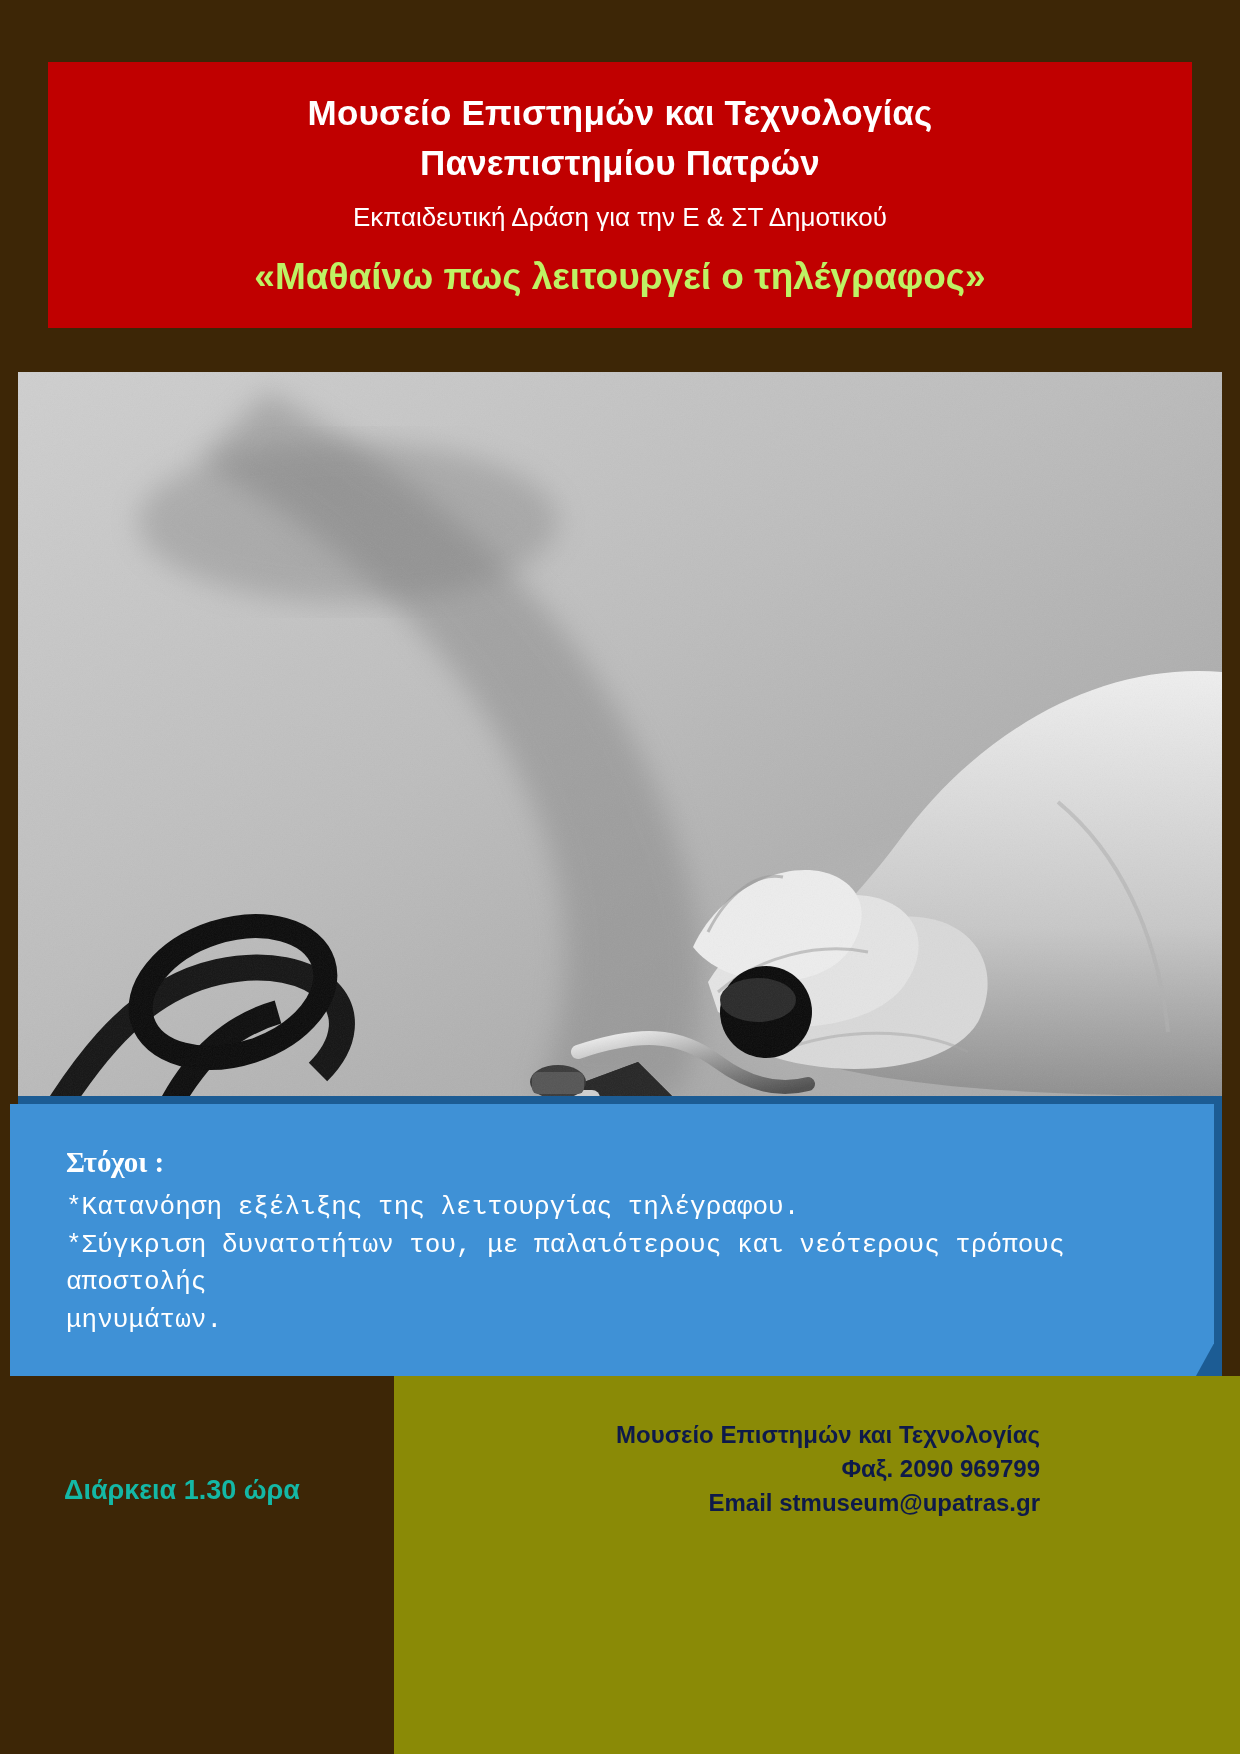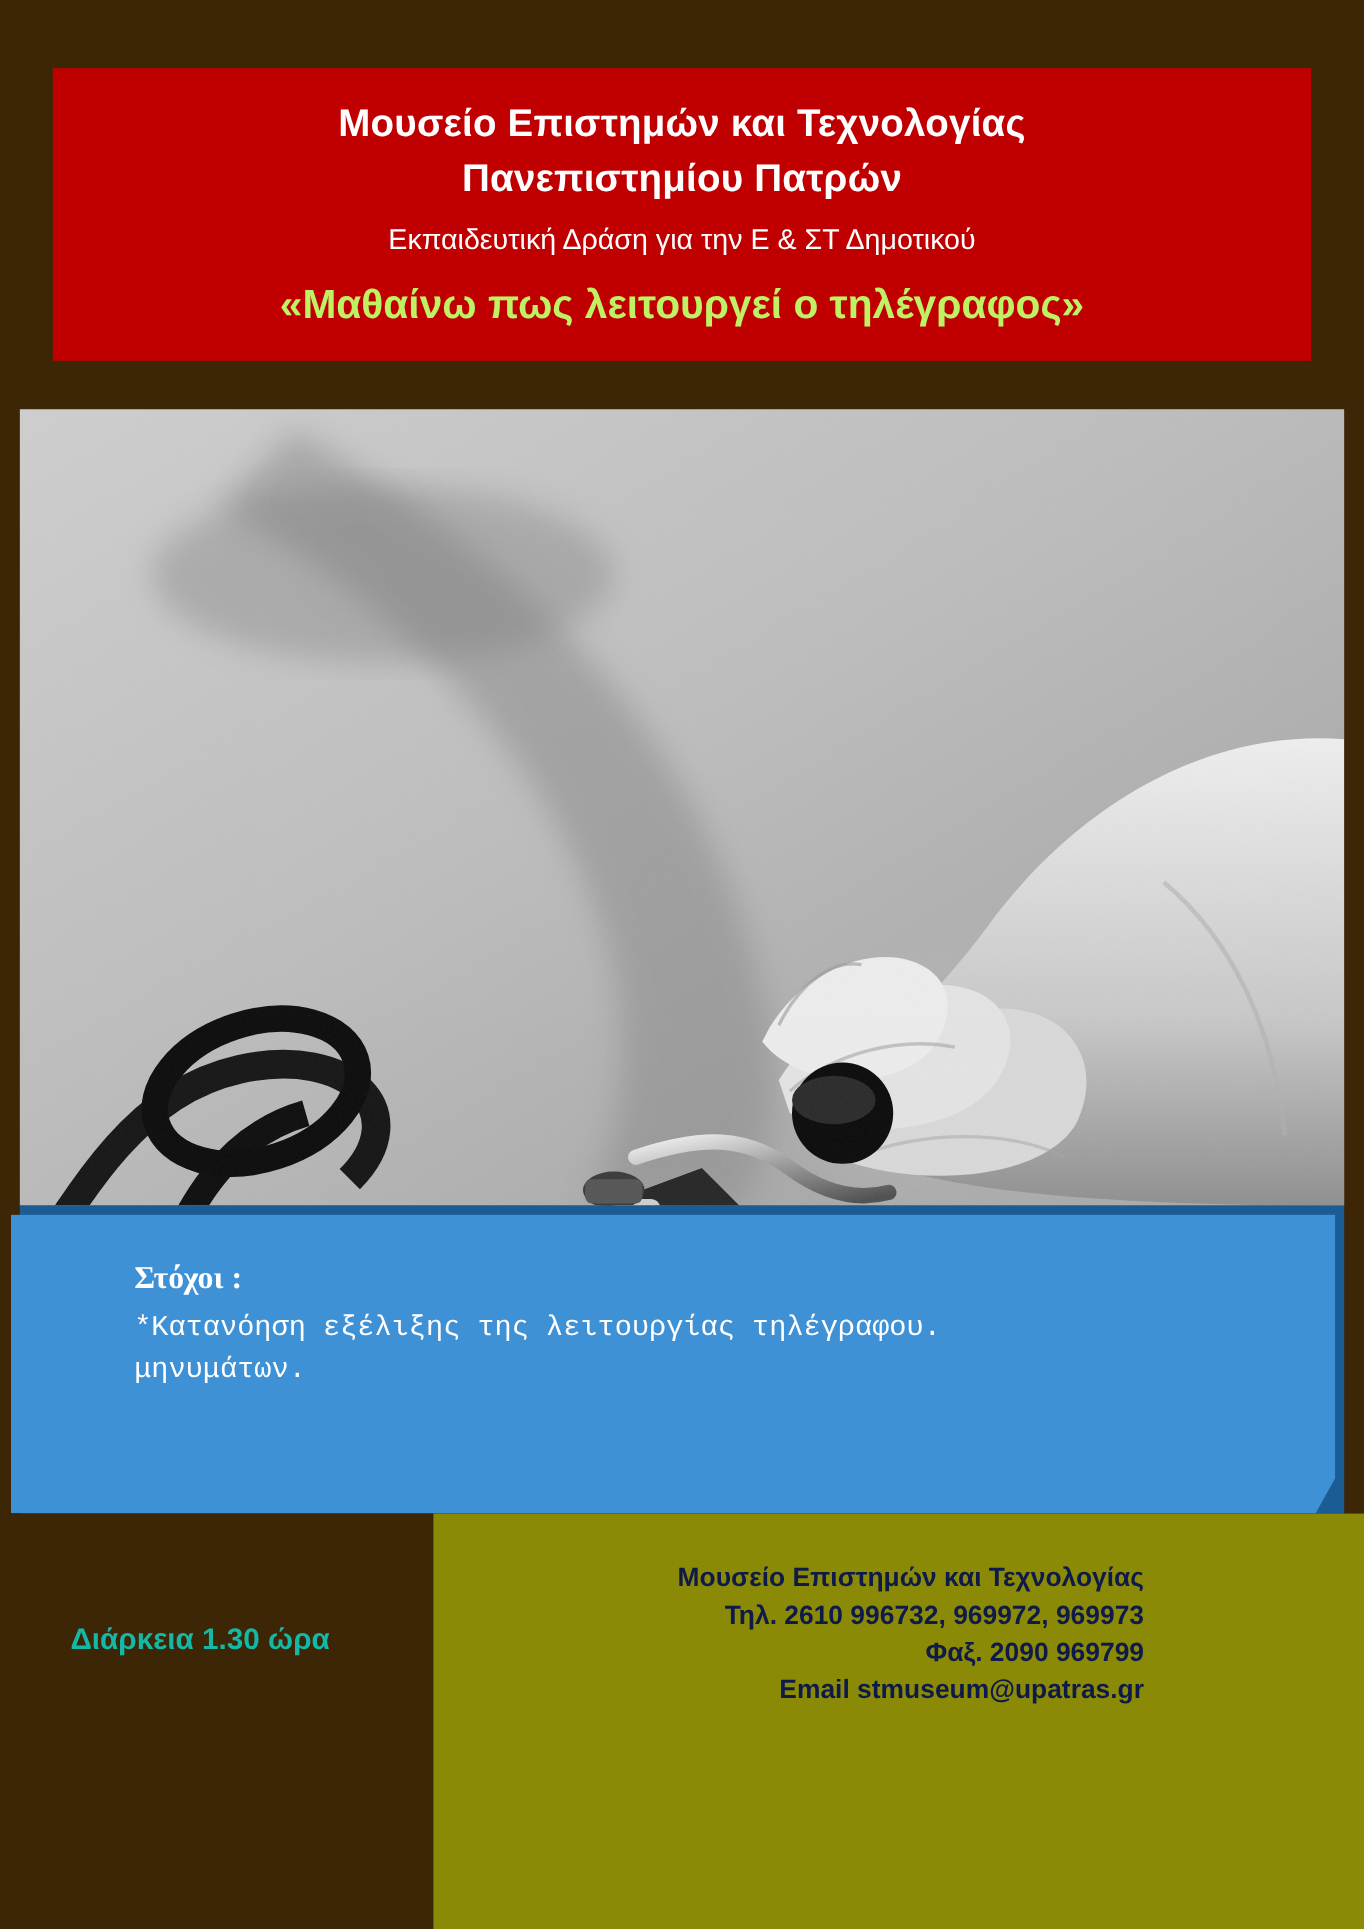--- a/index.html
+++ b/index.html
@@ -71,21 +71,21 @@
     background: #1c5c94;
   }
   .blue-panel {
     position: absolute;
     left: 10px;
     top: 1104px;
     width: 1204px;
     height: 272px;
     background: #3f91d6;
     box-sizing: border-box;
-    padding: 42px 58px 0 112px;
+    padding: 42px 58px 0 56px;
     clip-path: polygon(0 0, 100% 0, 100% 88%, 98.5% 100%, 0 100%);
   }
   .obj-heading {
     color: #ffffff;
     font-size: 29px;
     font-weight: bold;
     font-family: "Liberation Serif", serif;
     margin-bottom: 10px;
   }
   .obj-line {
@@ -236,24 +236,24 @@
     <ellipse cx="470" cy="1000" rx="290" ry="70" fill="#6e6e6e" opacity="0.45" filter="url(#blur1)"></ellipse>
 
     <rect x="0" y="0" width="1204" height="724" filter="url(#grain)" opacity="0.5"></rect>
   </svg>
 </div>
 
 <div class="blue-shadow"></div>
 <div class="blue-panel">
   <div class="obj-heading">Στόχοι :</div>
   <div class="obj-line">*Κατανόηση εξέλιξης της λειτουργίας τηλέγραφου.</div>
+  <div class="obj-line">*Σύγκριση δυνατοτήτων του, με παλαιότερους και νεότερους τρόπους αποστολής</div>
   <div class="obj-line">μηνυμάτων.</div>
 </div>
 
 <div class="bottom-left"></div>
 <div class="bottom-olive"></div>
 <div class="duration">Διάρκεια 1.30 ώρα</div>
 <div class="contact">
   <div>Μουσείο Επιστημών και Τεχνολογίας</div>
-  <div>Τηλ. 2610 996732, 969972, 969973</div>
   <div>Φαξ. 2090 969799</div>
   <div>Email stmuseum@upatras.gr</div>
 </div>
 
 </body></html>

